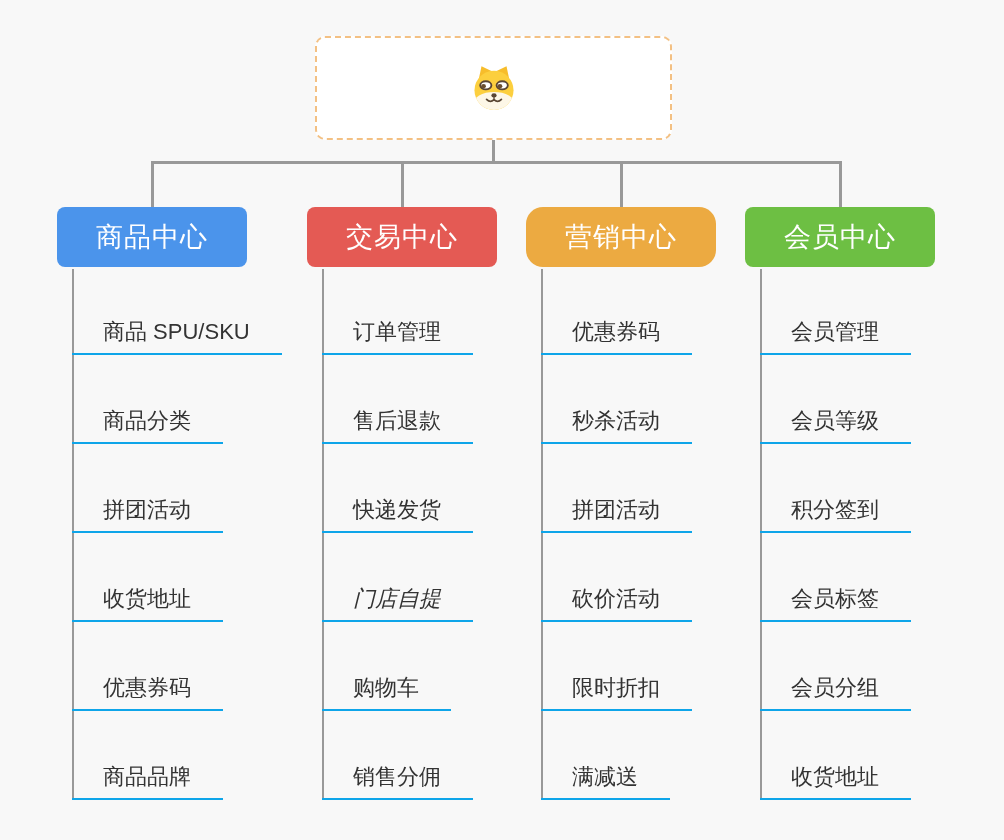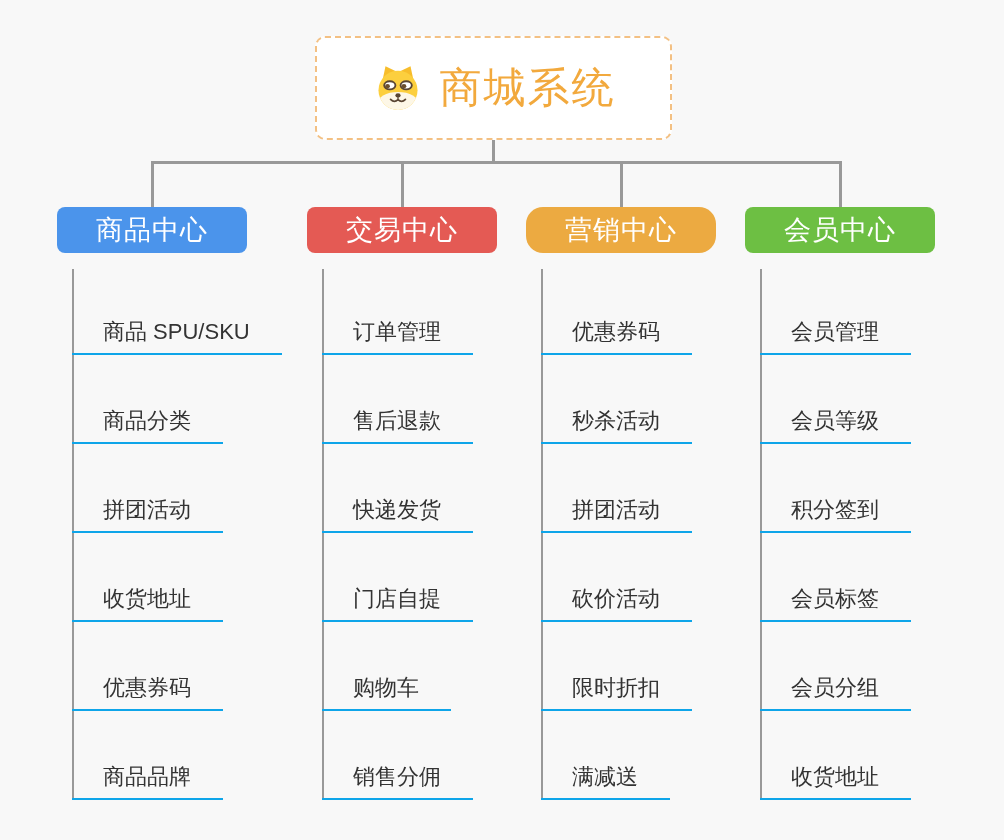--- a/index.html
+++ b/index.html
@@ -33,21 +33,21 @@
     font-size:42px;
     letter-spacing:2px;
     color:#f2a93d;
   }
   .dog-icon{width:52px;height:50px;display:block;}
   
   .connector{position:absolute;background:#999999;}
   
   .branch-box{
     position:absolute;
-    width:190px; height:46px;
+    width:190px; height:60px;
     box-sizing:border-box;
     border-radius:8px;
     color:#ffffff;
     font-size:27px;
     letter-spacing:1px;
     display:flex;
     align-items:center;
     justify-content:center;
     cursor:pointer;
   }
@@ -80,21 +80,20 @@
         </clipPath>
       <ellipse clip-path="url(#headclip)" cx="32" cy="53" rx="27" ry="16" fill="#fdf7e7"></ellipse>
       <ellipse cx="21.5" cy="28.5" rx="7.2" ry="5.2" fill="#ffffff" stroke="#5a4634" stroke-width="2.4"></ellipse>
       <ellipse cx="18.6" cy="29.6" rx="3.1" ry="2.7" fill="#6b4f2e"></ellipse>
       <ellipse cx="42.5" cy="28.5" rx="7.2" ry="5.2" fill="#ffffff" stroke="#5a4634" stroke-width="2.4"></ellipse>
       <ellipse cx="39.6" cy="29.6" rx="3.1" ry="2.7" fill="#6b4f2e"></ellipse>
       <ellipse cx="32" cy="41.5" rx="3.4" ry="2.7" fill="#5a4634"></ellipse>
       <path d="M32 41.5 L32 47" fill="none" stroke="#5a4634" stroke-width="1.6"></path>
       <path d="M22.5 46.5 Q27.2 51.5 32 47 Q36.8 51.5 41.5 46.5" fill="none" stroke="#5a4634" stroke-width="2.2" stroke-linecap="round"></path>
     </svg>
-    <span class="root-title" style="color: rgb(242, 169, 61);">商城系统</span>
   </div>
 
   <div class="connector" style="left:492px;top:140px;width:3px;height:24px;"></div>
 
   <div id="branches">
       <div class="connector" style="left: 150.5px; top: 161px; width: 691px; height: 3px;"></div>
       <div class="connector" style="left: 150.5px; top: 161px; width: 3px; height: 46px;"></div>
       <div class="branch-box" style="left: 57px; top: 207px; background: rgb(75, 148, 235);">商品中心</div>
       <div class="vline" style="left: 72px; top: 269px; height: 531px;"></div>
       <div class="leaf" style="left: 72px; top: 317px;">商品 SPU/SKU</div>
@@ -102,21 +101,21 @@
       <div class="leaf" style="left: 72px; top: 495px;">拼团活动</div>
       <div class="leaf" style="left: 72px; top: 584px;">收货地址</div>
       <div class="leaf" style="left: 72px; top: 673px;">优惠券码</div>
       <div class="leaf" style="left: 72px; top: 762px;">商品品牌</div>
       <div class="connector" style="left: 400.5px; top: 161px; width: 3px; height: 46px;"></div>
       <div class="branch-box" style="left: 307px; top: 207px; background: rgb(228, 90, 84);">交易中心</div>
       <div class="vline" style="left: 322px; top: 269px; height: 531px;"></div>
       <div class="leaf" style="left: 322px; top: 317px;">订单管理</div>
       <div class="leaf" style="left: 322px; top: 406px;">售后退款</div>
       <div class="leaf" style="left: 322px; top: 495px;">快递发货</div>
-      <div class="leaf" style="left: 322px; top: 584px;">门店自提</div>
+      <div class="leaf" style="left: 322px; top: 584px; font-style: italic;">门店自提</div>
       <div class="leaf" style="left: 322px; top: 673px;">购物车</div>
       <div class="leaf" style="left: 322px; top: 762px;">销售分佣</div>
       <div class="connector" style="left: 619.5px; top: 161px; width: 3px; height: 46px;"></div>
       <div class="branch-box" style="left: 526px; top: 207px; background: rgb(236, 170, 65); border-radius: 17px;">营销中心</div>
       <div class="vline" style="left: 541px; top: 269px; height: 531px;"></div>
       <div class="leaf" style="left: 541px; top: 317px;">优惠券码</div>
       <div class="leaf" style="left: 541px; top: 406px;">秒杀活动</div>
       <div class="leaf" style="left: 541px; top: 495px;">拼团活动</div>
       <div class="leaf" style="left: 541px; top: 584px;">砍价活动</div>
       <div class="leaf" style="left: 541px; top: 673px;">限时折扣</div>

